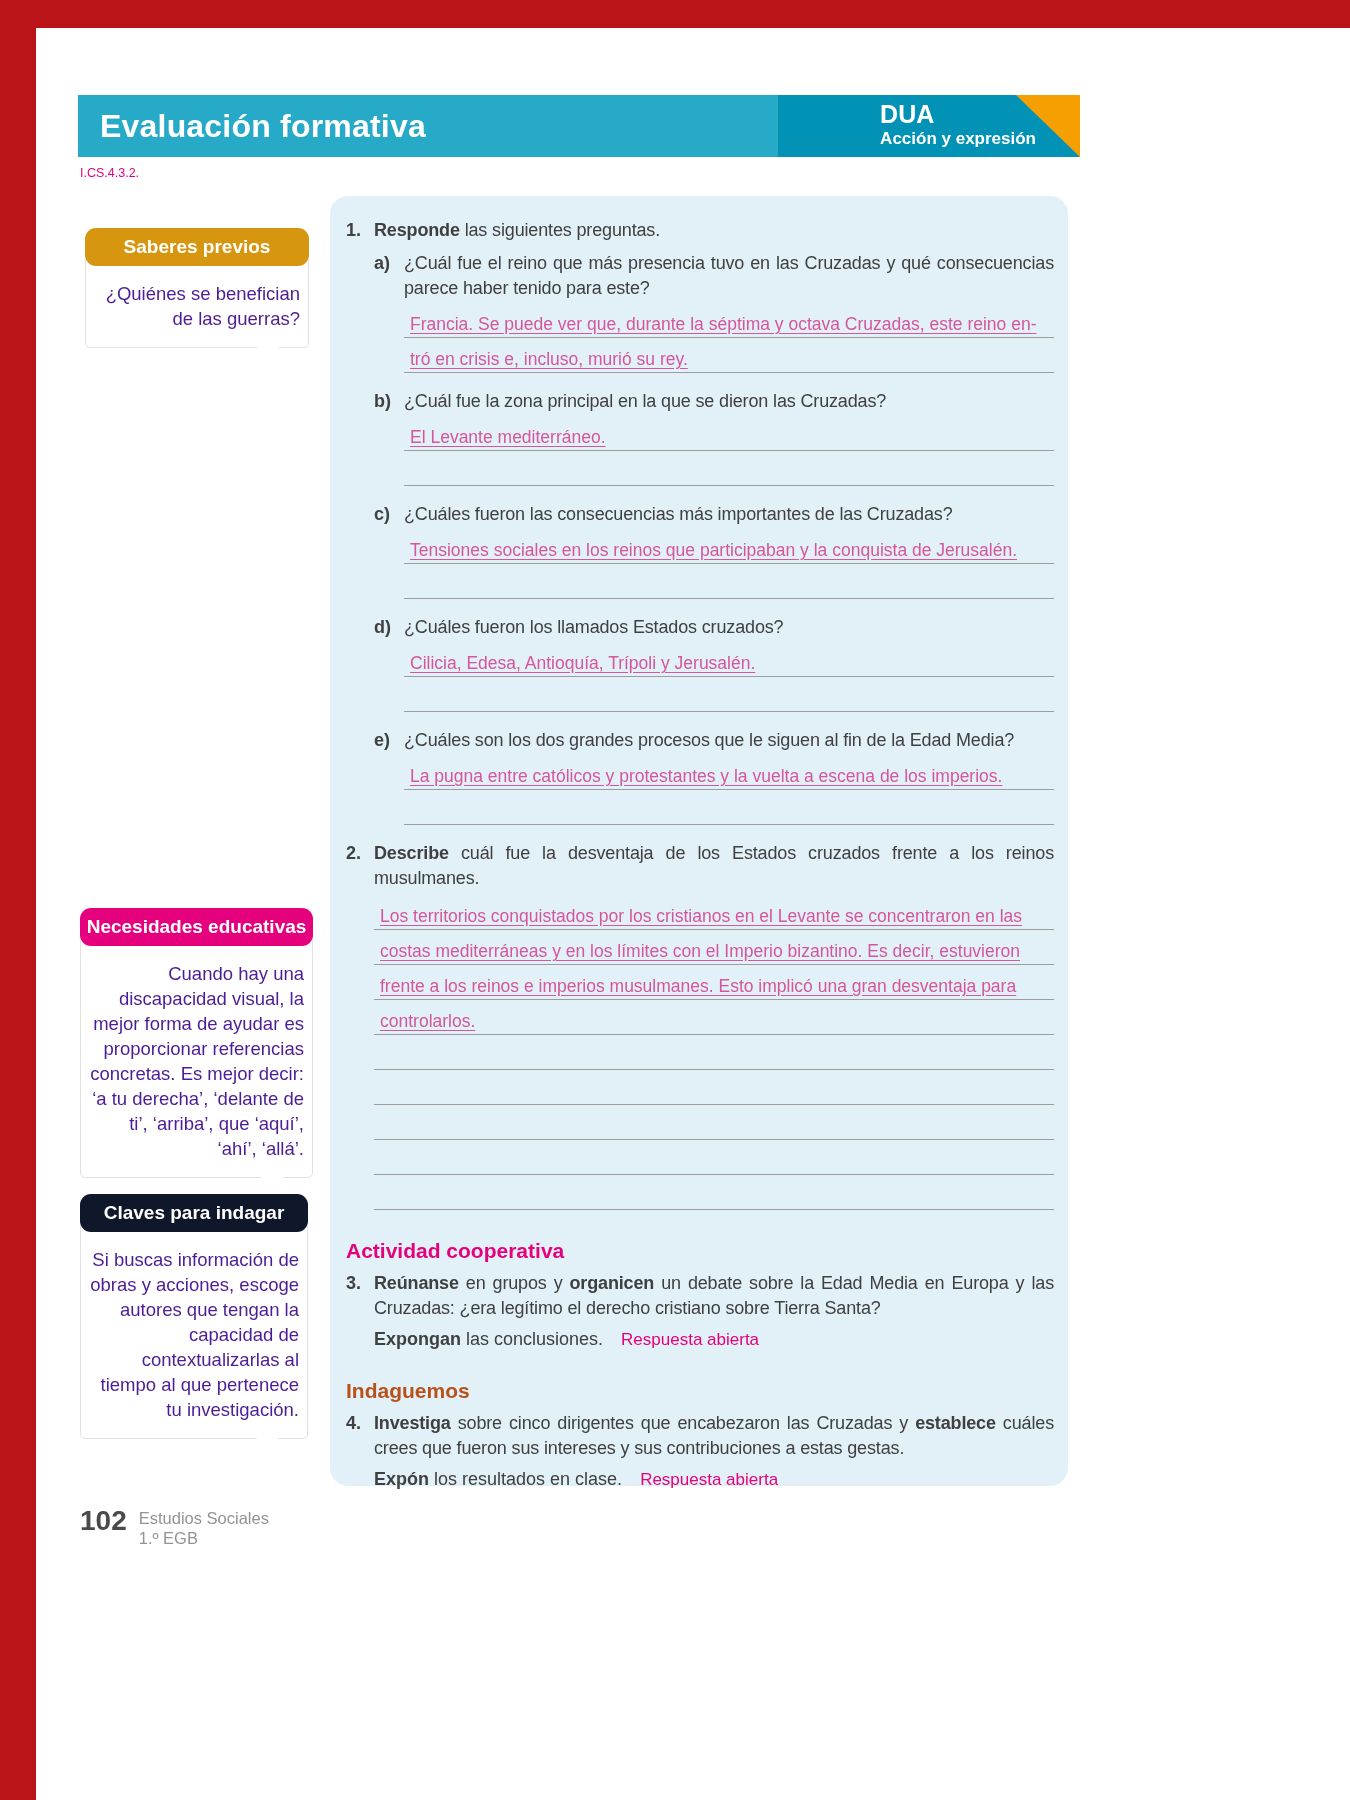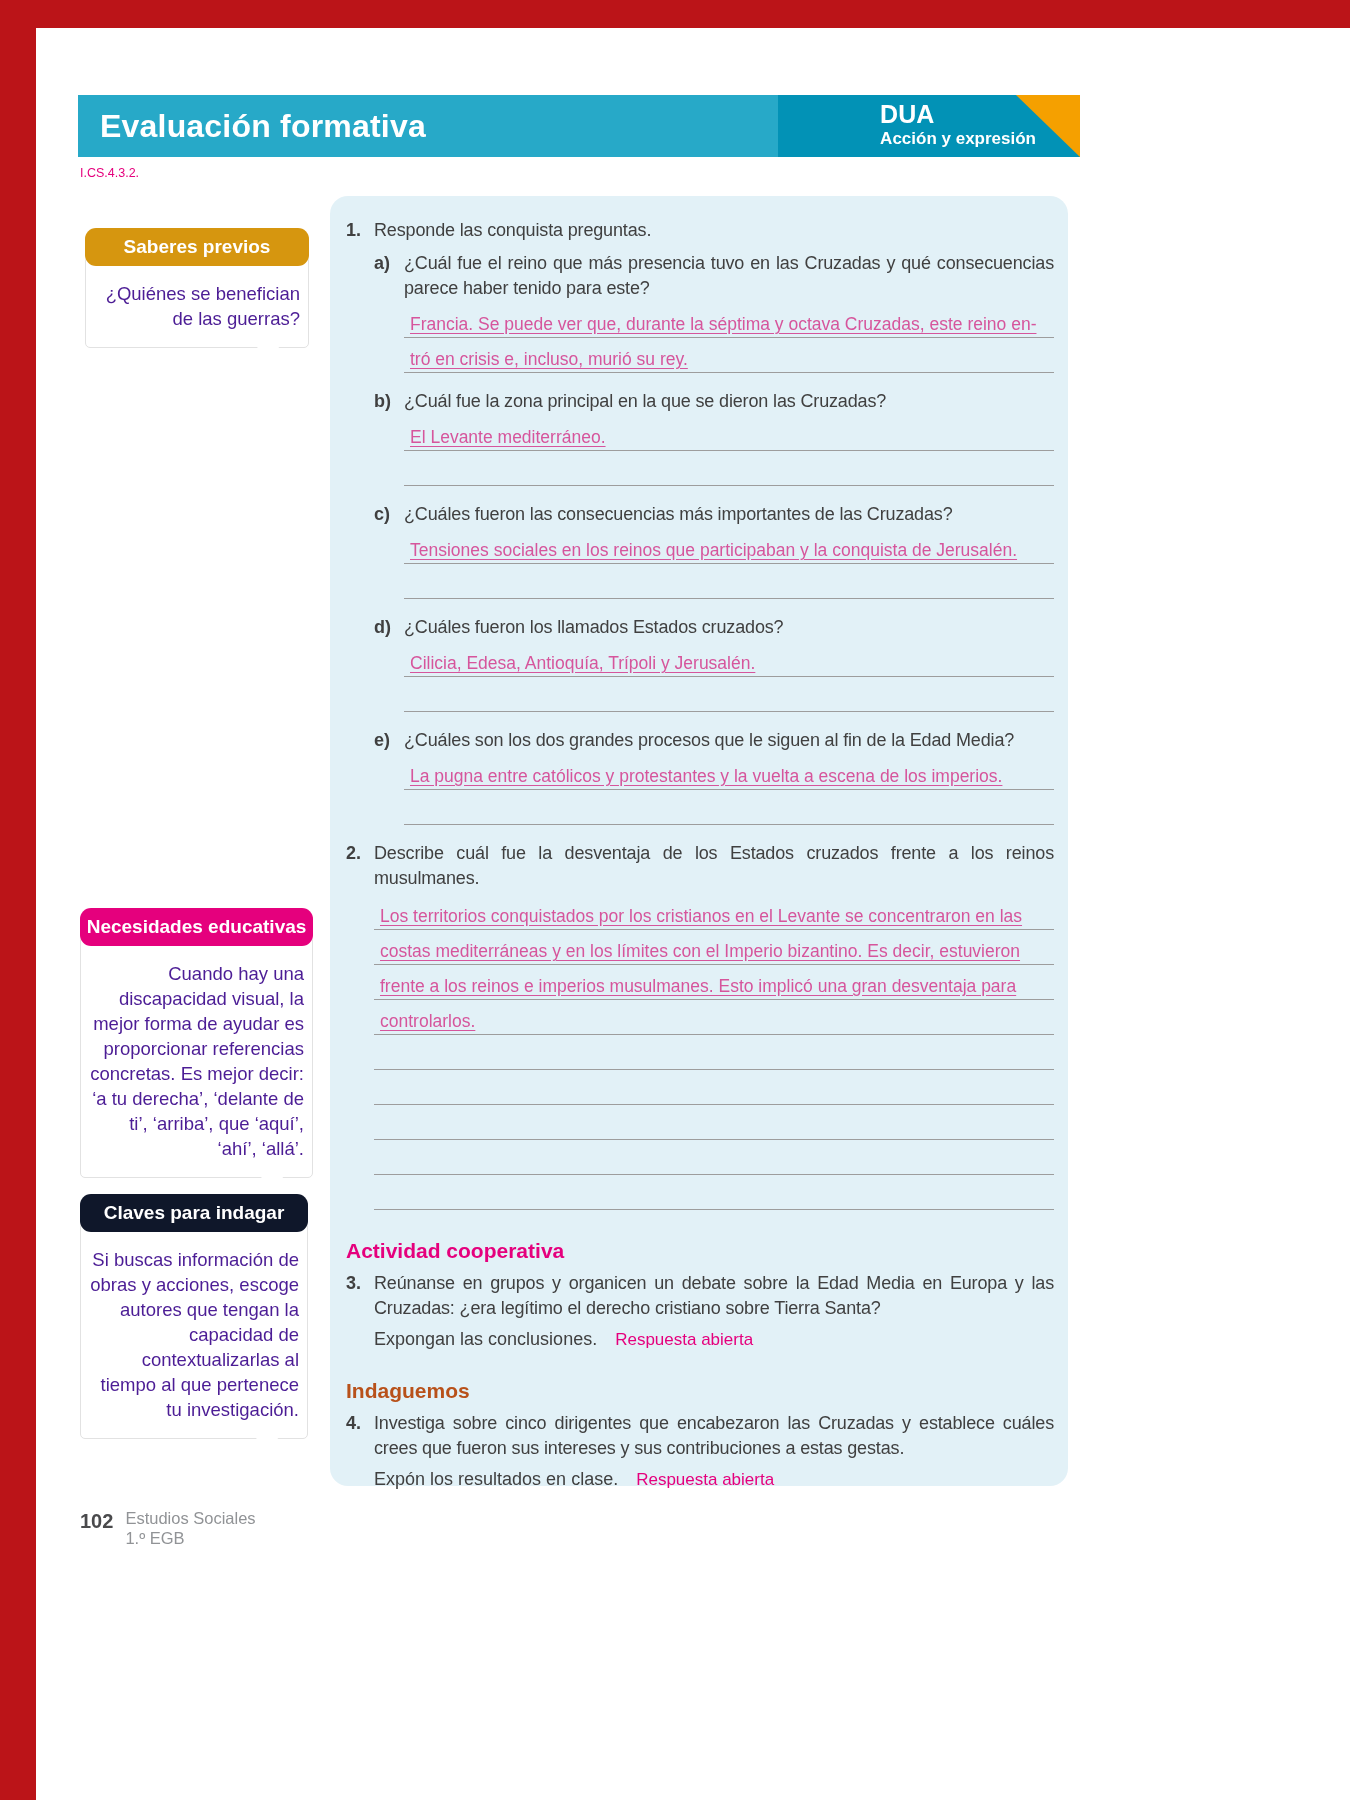--- a/index.html
+++ b/index.html
@@ -51,25 +51,25 @@
   .ans-row { height:32px; border-bottom:1px solid #9d9d9d; display:flex; align-items:flex-end;
     padding:0 4px 2px 6px; white-space:nowrap; overflow:hidden; }
   .ans { color:#d6559c; font-size:17.5px; text-decoration:underline; text-decoration-color:#d6559c;
     text-underline-offset:3px; }
   .rows-q2 { margin-top:4px; margin-bottom:20px; }
   .section-heading { margin:8px 0 8px 0; font-size:21px; font-weight:bold; line-height:25px; }
   .heading-pink { color:#e5007d; }
   .heading-rust { color:#b8511a; }
   .action-line { margin-top:6px; font-size:18px; line-height:25px; }
   .open-label { color:#e5007d; font-size:17px; margin-left:18px; }
-  b { font-weight:normal; }
+  b { font-weight:bold; }
 
   
   .pfooter { position:absolute; left:80px; top:1506px; display:flex; align-items:flex-start; }
-  .page-number { font-size:20px; font-weight:bold; color:#4a4a4c; line-height:30px; }
+  .page-number { font-size:28px; font-weight:bold; color:#4a4a4c; line-height:30px; }
   .footer-col { margin-left:12px; color:#919396; font-size:16.5px; line-height:20px; padding-top:2px; }
 </style>
 </head>
 <body>
 
 <div class="frame-top"></div>
 <div class="frame-left"></div>
 
 <header class="banner">
   <span class="banner-title">Evaluación formativa</span>
@@ -106,21 +106,21 @@
     <p>Si buscas información de obras y acciones, escoge autores que tengan la capacidad de contextualizarlas al tiempo al que pertenece tu investigación.</p>
     <div class="tail"></div>
   </div>
 </aside>
 
 <main class="content">
 
   <div class="q">
     <div class="qnum">1.</div>
     <div class="qbody">
-      <p class="qlead"><b>Responde</b><span> las conquista preguntas.</span></p>
+      <p class="qlead"><b>Responde</b><span> las siguientes preguntas.</span></p>
     </div>
   </div>
 
   <div class="sub">
     <div class="sletter">a)</div>
     <div class="sbody">
       <p class="question">¿Cuál fue el reino que más presencia tuvo en las Cruzadas y qué consecuencias parece haber tenido para este?</p>
       <div class="ans-row">
           <span class="ans">Francia. Se puede ver que, durante la séptima y octava Cruzadas, este reino en-</span>
         </div>

